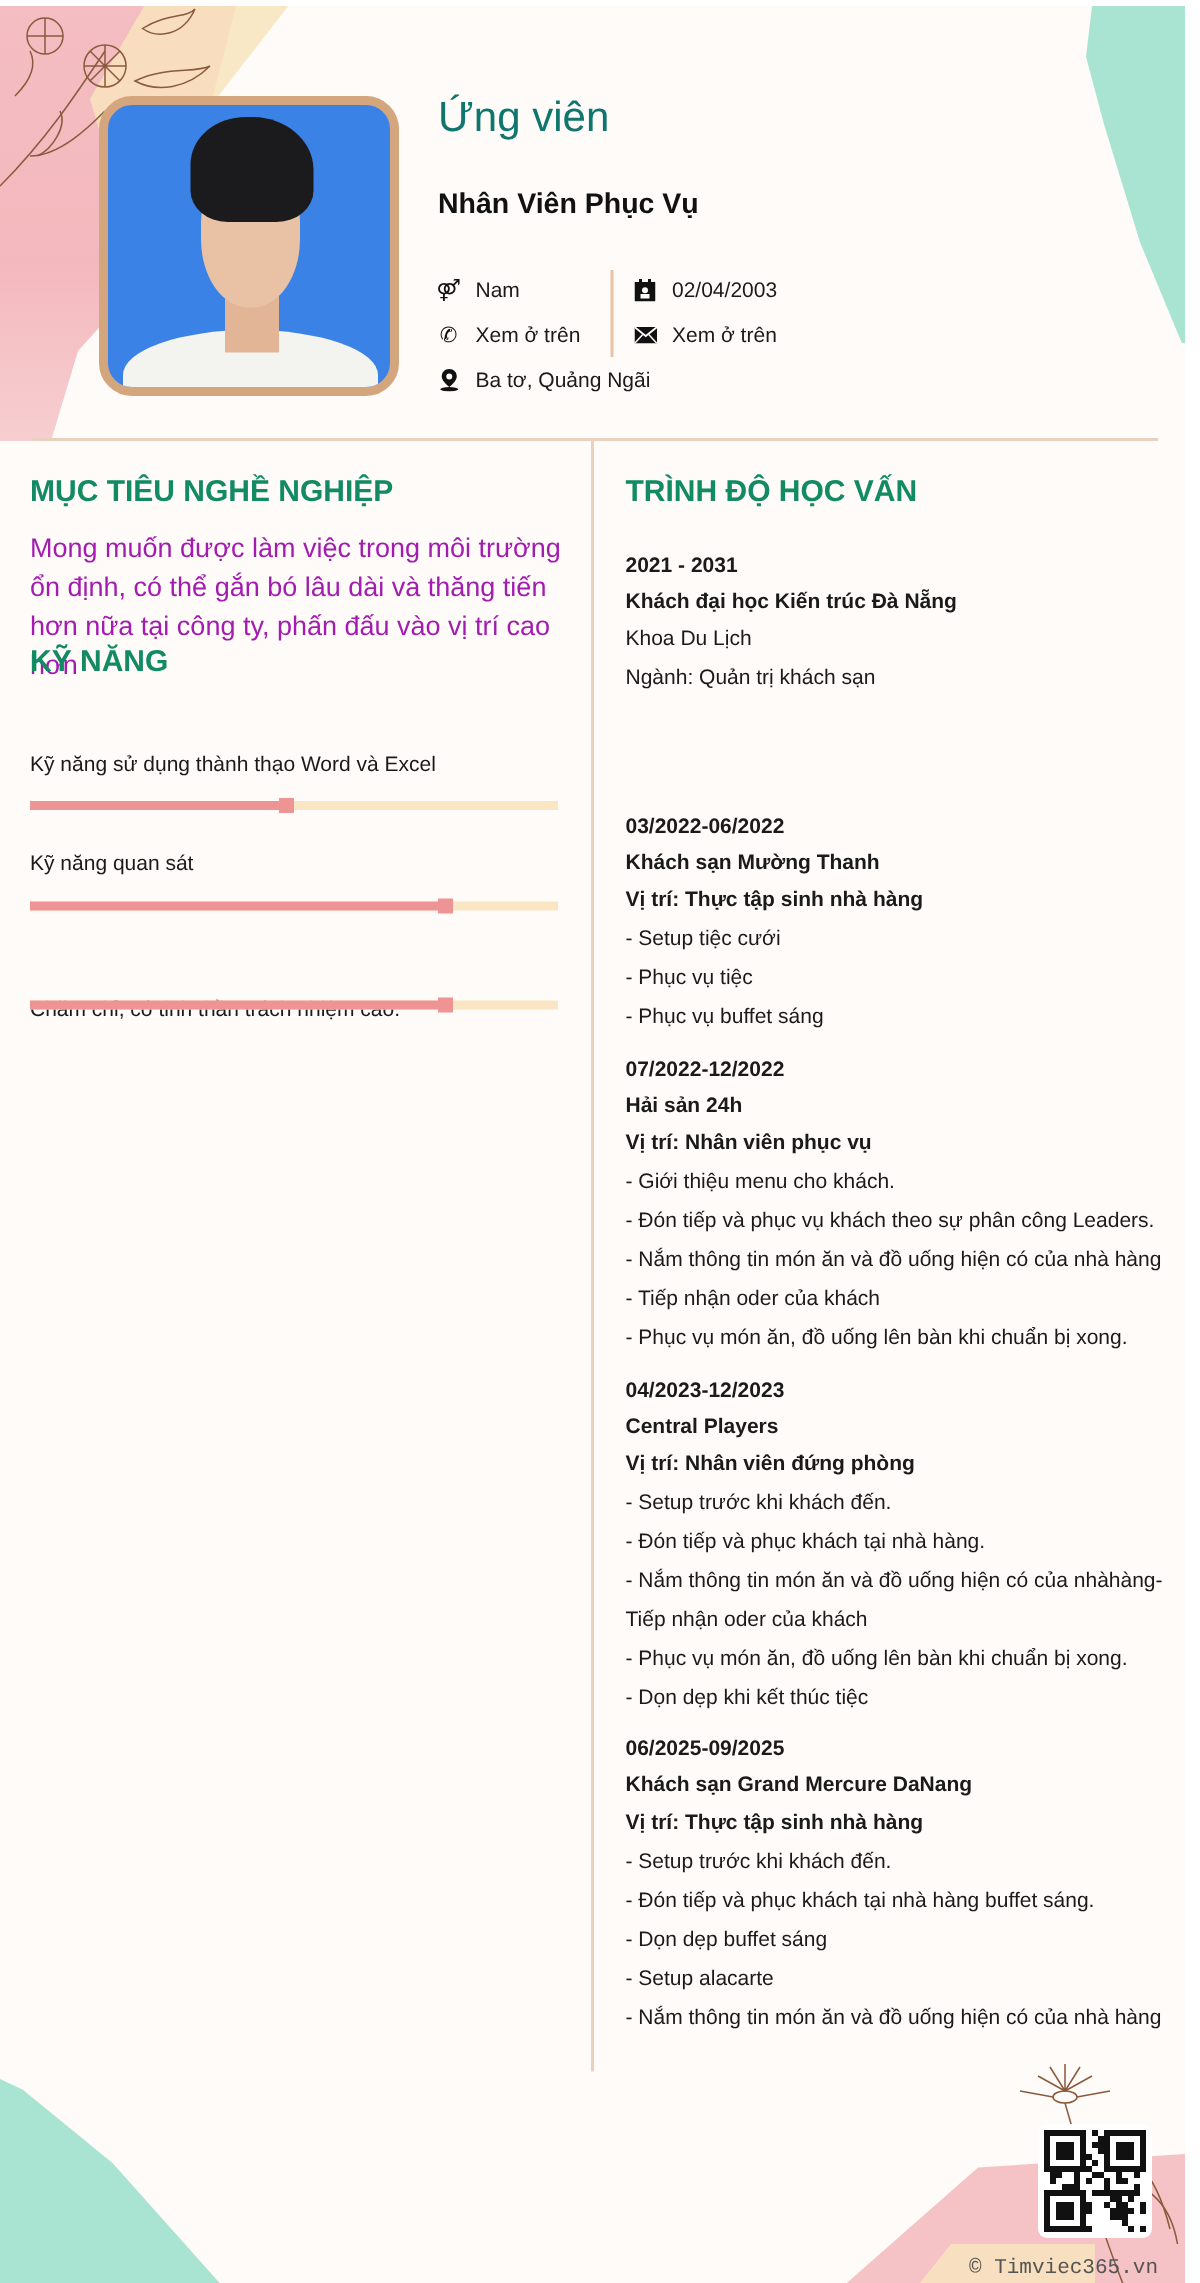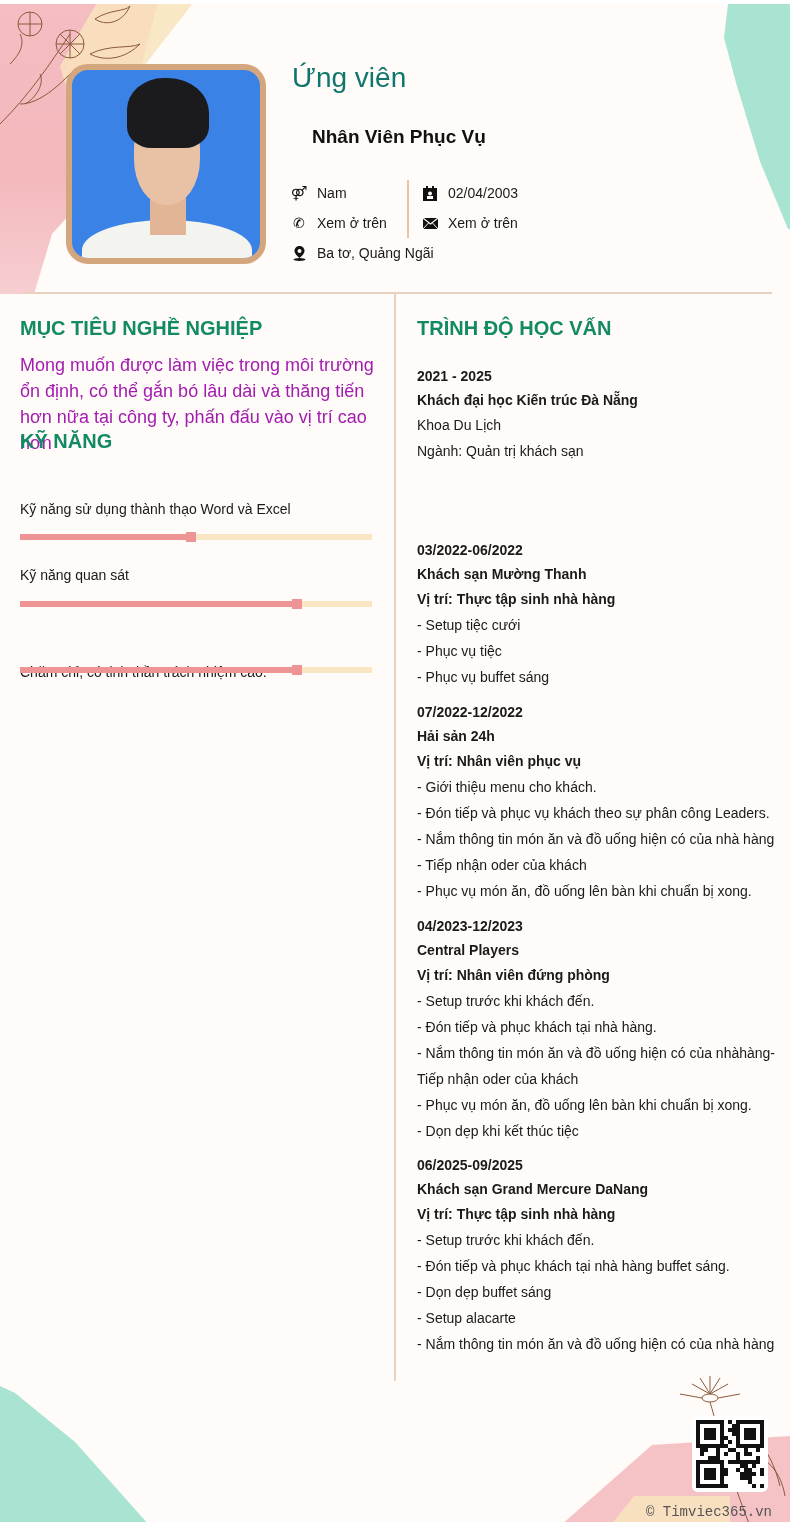--- a/index.html
+++ b/index.html
@@ -27,21 +27,21 @@
   
   .photo-frame { position: absolute; left: 66px; top: 60px; width: 200px; height: 200px;
     border: 6px solid #d4a67e; border-radius: 22px; background: #3b82e6; overflow: hidden; }
   .photo { width: 100%; height: 100%; position: relative; }
   .photo .hair { position: absolute; left: 55px; top: 8px; width: 82px; height: 70px; background: #1b1a1c; border-radius: 45% 50% 30% 30%; }
   .photo .face { position: absolute; left: 62px; top: 40px; width: 66px; height: 95px; background: #e9c2a6; border-radius: 40% 40% 48% 48%; }
   .photo .neck { position: absolute; left: 78px; top: 125px; width: 36px; height: 40px; background: #e2b596; }
   .photo .shirt { position: absolute; left: 10px; top: 150px; width: 170px; height: 60px; background: #f3f3f0; border-radius: 60% 60% 0 0; }
 
   .name { position: absolute; left: 292px; top: 58px; font-size: 28px; font-weight: normal; color: #0f766e; }
-  .job { position: absolute; left: 292px; top: 122px; font-size: 19px; font-weight: bold; color: #111; margin-left: 20px; }
+  .job { position: absolute; left: 292px; top: 122px; font-size: 19px; font-weight: bold; color: #111; }
   .info { position: absolute; font-size: 14px; color: #1a1a1a; display: flex; align-items: center; gap: 10px; }
   .info .ic { width: 16px; height: 16px; display: inline-flex; align-items: center; justify-content: center; font-size: 14px; color: #111; }
   .vdiv { position: absolute; left: 407px; top: 176px; width: 2px; height: 58px; background: #e6c3a6; }
 
   .hline { position: absolute; left: 22px; top: 288px; width: 750px; height: 2px; background: #e8d2bf; }
   .colline { position: absolute; left: 394px; top: 290px; width: 2px; height: 1087px; background: #e8d2bf; }
 
   .h2 { position: absolute; font-size: 20px; font-weight: bold; color: #128a63; }
   .para { position: absolute; font-size: 18px; line-height: 26px; color: #a21caf; }
 
@@ -161,21 +161,21 @@
   </div>
 
   <div class="skill-label" style="top:660px;">Chăm chỉ, có tinh thần trách nhiệm cao.</div>
   <div class="skill-bar" style="top:663px;">
     <div class="skill-fill" style="width:277px;"></div>
     <div class="skill-knob" style="left:272px;"></div>
   </div>
 
   <div class="h2" style="left:417px; top:313px;">TRÌNH ĐỘ HỌC VẤN</div>
   <div class="rcol" style="top:360px;">
-    <div class="date">2021 - 2025</div>
+    <div class="date">2021 - 2031</div>
     <div class="comp">Khách đại học Kiến trúc Đà Nẵng</div>
     <div class="line">Khoa Du Lịch</div>
     <div class="line">Ngành: Quản trị khách sạn</div>
   </div>
 
 
   <div class="rcol" style="top:534px;">
     <div class="date">03/2022-06/2022</div>
     <div class="comp">Khách sạn Mường Thanh</div>
     <div class="pos">Vị trí: Thực tập sinh nhà hàng</div>

